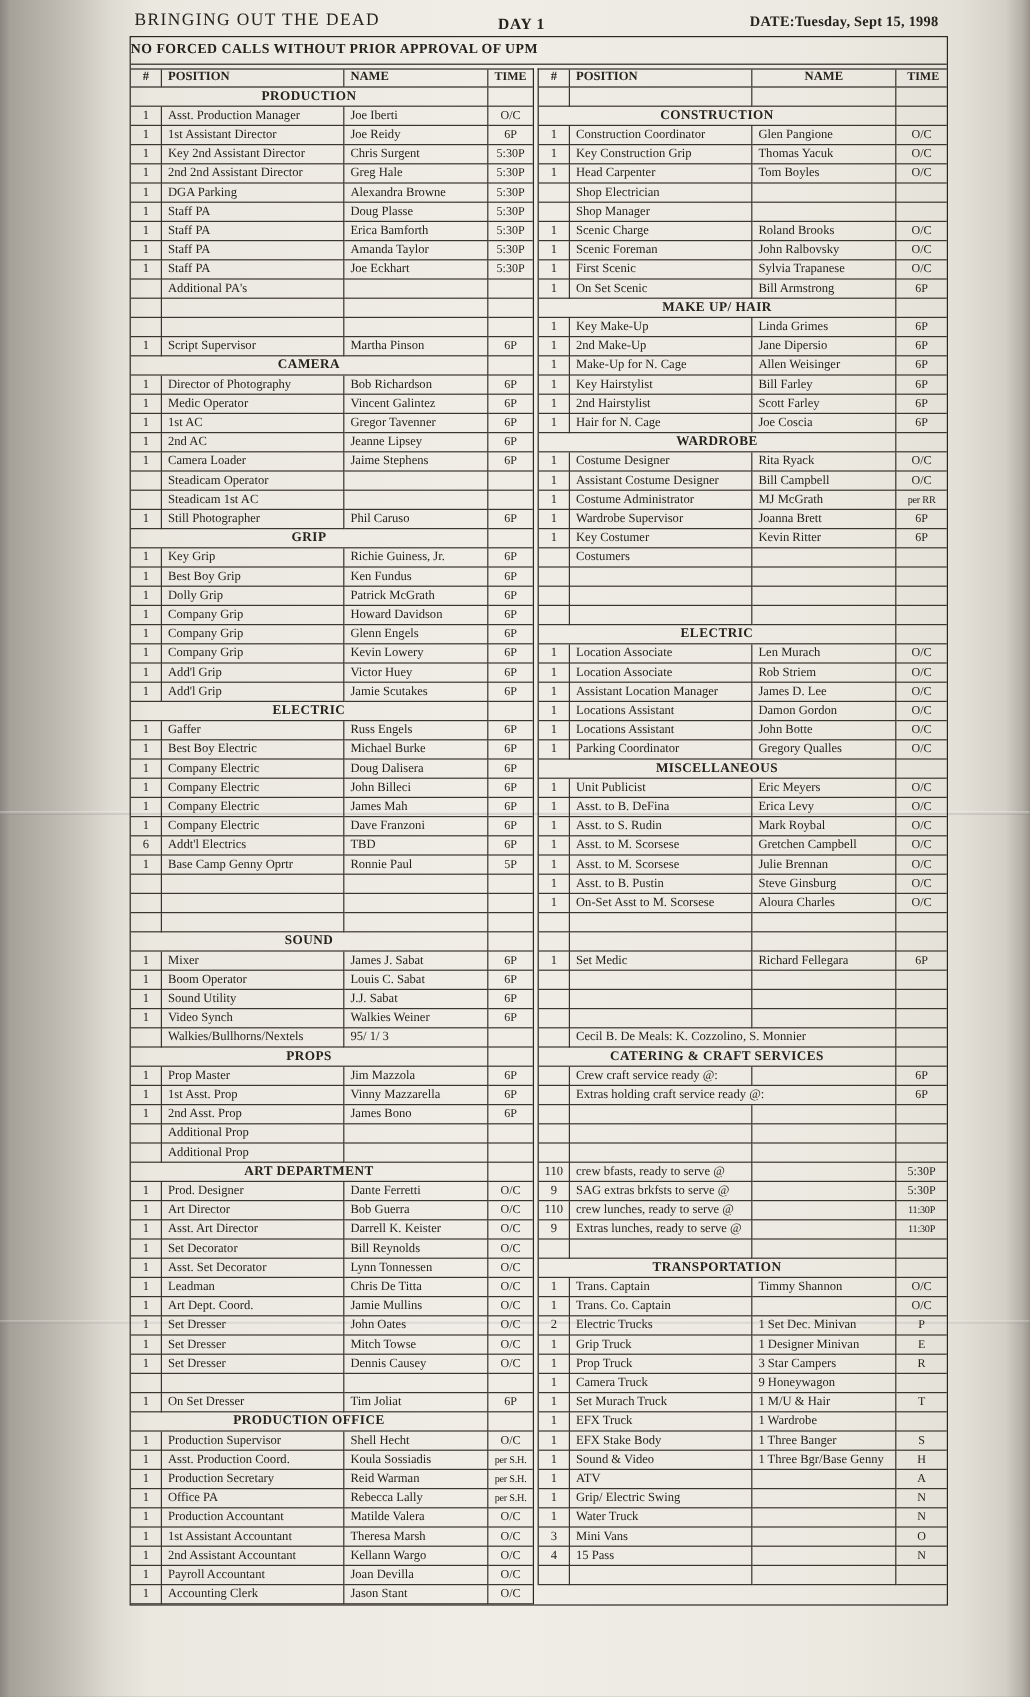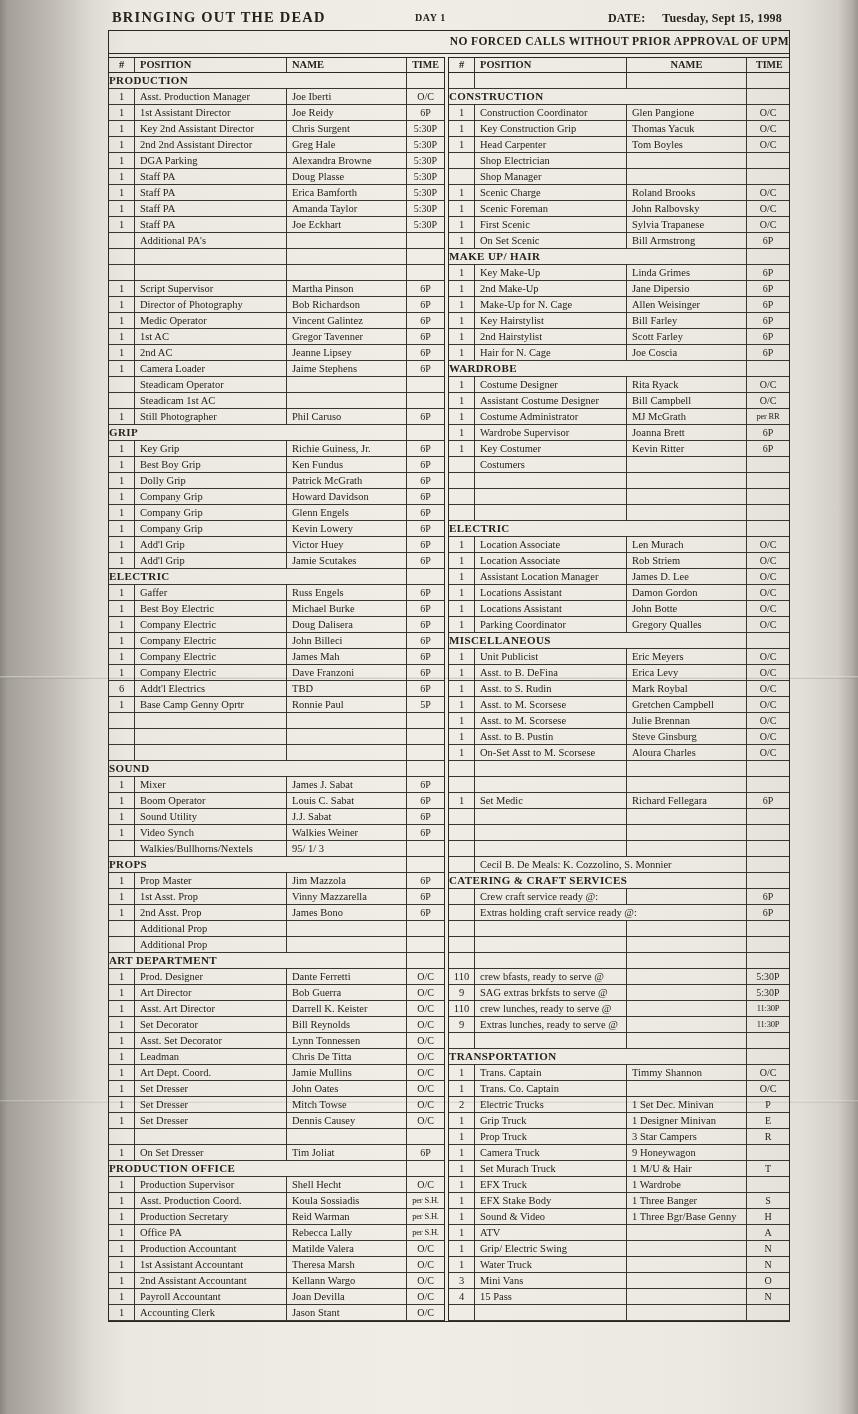--- a/index.html
+++ b/index.html
@@ -14,31 +14,31 @@
     background:linear-gradient(90deg,
       #8a8680 0px,#a5a199 8px,#c2beb5 55px,#dedbd2 92px,
       #ebe8e0 125px,#efede6 400px,#ece9e1 700px,#e3e0d7 800px,
       #d3cfc6 838px,#b3afa7 852px,#9a968f 858px);
   }
   .crease{position:absolute;left:0;right:0;height:3px;pointer-events:none;}
   .crease-1{top:676px;background:linear-gradient(180deg,rgba(255,255,255,.4),rgba(104,97,85,.25));}
   .crease-2{top:1100px;background:linear-gradient(180deg,rgba(255,255,255,.3),rgba(104,97,85,.18));}
 
   .doc-header{position:absolute;top:9px;left:112px;width:672px;height:20px;}
-  .doc-title{position:absolute;left:0;top:0;font-size:14.5px;font-weight:bold;letter-spacing:1.2px;}
-  .doc-day{position:absolute;left:303px;top:3px;font-size:10px;font-weight:bold;letter-spacing:.6px;}
+  .doc-title{position:absolute;left:0;top:0;font-size:14.5px;font-weight:normal;letter-spacing:1.2px;}
+  .doc-day{position:absolute;left:303px;top:3px;font-size:13px;font-weight:bold;letter-spacing:.6px;}
   .doc-date{position:absolute;right:2px;top:2px;font-size:12px;font-weight:bold;letter-spacing:.2px;}
-  .doc-date .val{margin-left:17px;font-weight:bold;}
+  .doc-date .val{margin-left:0;font-weight:bold;}
 
   .box{
     position:absolute;top:30px;left:108px;width:682px;
     border:1.6px solid #2b2822;box-sizing:border-box;
   }
   .banner{
-    height:22px;line-height:21px;text-align:right;font-weight:bold;
+    height:22px;line-height:21px;text-align:left;font-weight:bold;
     font-size:11.5px;letter-spacing:.4px;border-bottom:1.6px solid #2b2822;
   }
   .cols{display:flex;gap:3px;margin-top:3px;align-items:flex-start;}
   .col{box-sizing:border-box;border-top:1.4px solid #2b2822;}
   .col-left{width:336px;border-right:1.2px solid #2b2822;}
   .col-right{flex:1;border-left:1.2px solid #2b2822;}
 
   .row,.hdr{display:grid;grid-template-columns:26px 152px 120px 1fr;}
   .row{height:16px;}
   .hdr{height:15px;}
@@ -48,21 +48,21 @@
   }
   .hdr .cell{font-weight:bold;border-bottom:1.5px solid #2b2822;line-height:14px;}
   .c-num{text-align:center;}
   .c-pos{padding-left:5px;}
   .c-name{padding-left:5px;}
   .c-time{text-align:center;border-right:none;font-size:10px;}
   .c-time.small{font-size:8.5px;letter-spacing:-.2px;}
   .hdr .c-name.centered{text-align:center;padding-left:0;}
   .hdr .c-time.clipped{text-align:left;padding-left:9px;}
   .section-title{
-    grid-column:1/4;text-align:left;font-weight:bold;font-size:11px;letter-spacing:.4px;
+    grid-column:1/4;text-align:center;font-weight:bold;font-size:11px;letter-spacing:.4px;
   }
   .merged{grid-column:2/4;padding-left:5px;}
 </style>
 </head>
 <body>
 
 <div class="scan"></div>
 <div class="crease crease-1"></div>
 <div class="crease crease-2"></div>
 
@@ -159,20 +159,24 @@
             <span class="cell c-name"></span>
             <span class="cell c-time"></span>
           </div>
           <div class="row">
             <span class="cell c-num">1</span>
             <span class="cell c-pos">Script Supervisor</span>
             <span class="cell c-name">Martha Pinson</span>
             <span class="cell c-time">6P</span>
           </div>
           <div class="row">
+            <span class="cell section-title">CAMERA</span>
+            <span class="cell c-time"></span>
+          </div>
+          <div class="row">
             <span class="cell c-num">1</span>
             <span class="cell c-pos">Director of Photography</span>
             <span class="cell c-name">Bob Richardson</span>
             <span class="cell c-time">6P</span>
           </div>
           <div class="row">
             <span class="cell c-num">1</span>
             <span class="cell c-pos">Medic Operator</span>
             <span class="cell c-name">Vincent Galintez</span>
             <span class="cell c-time">6P</span>

